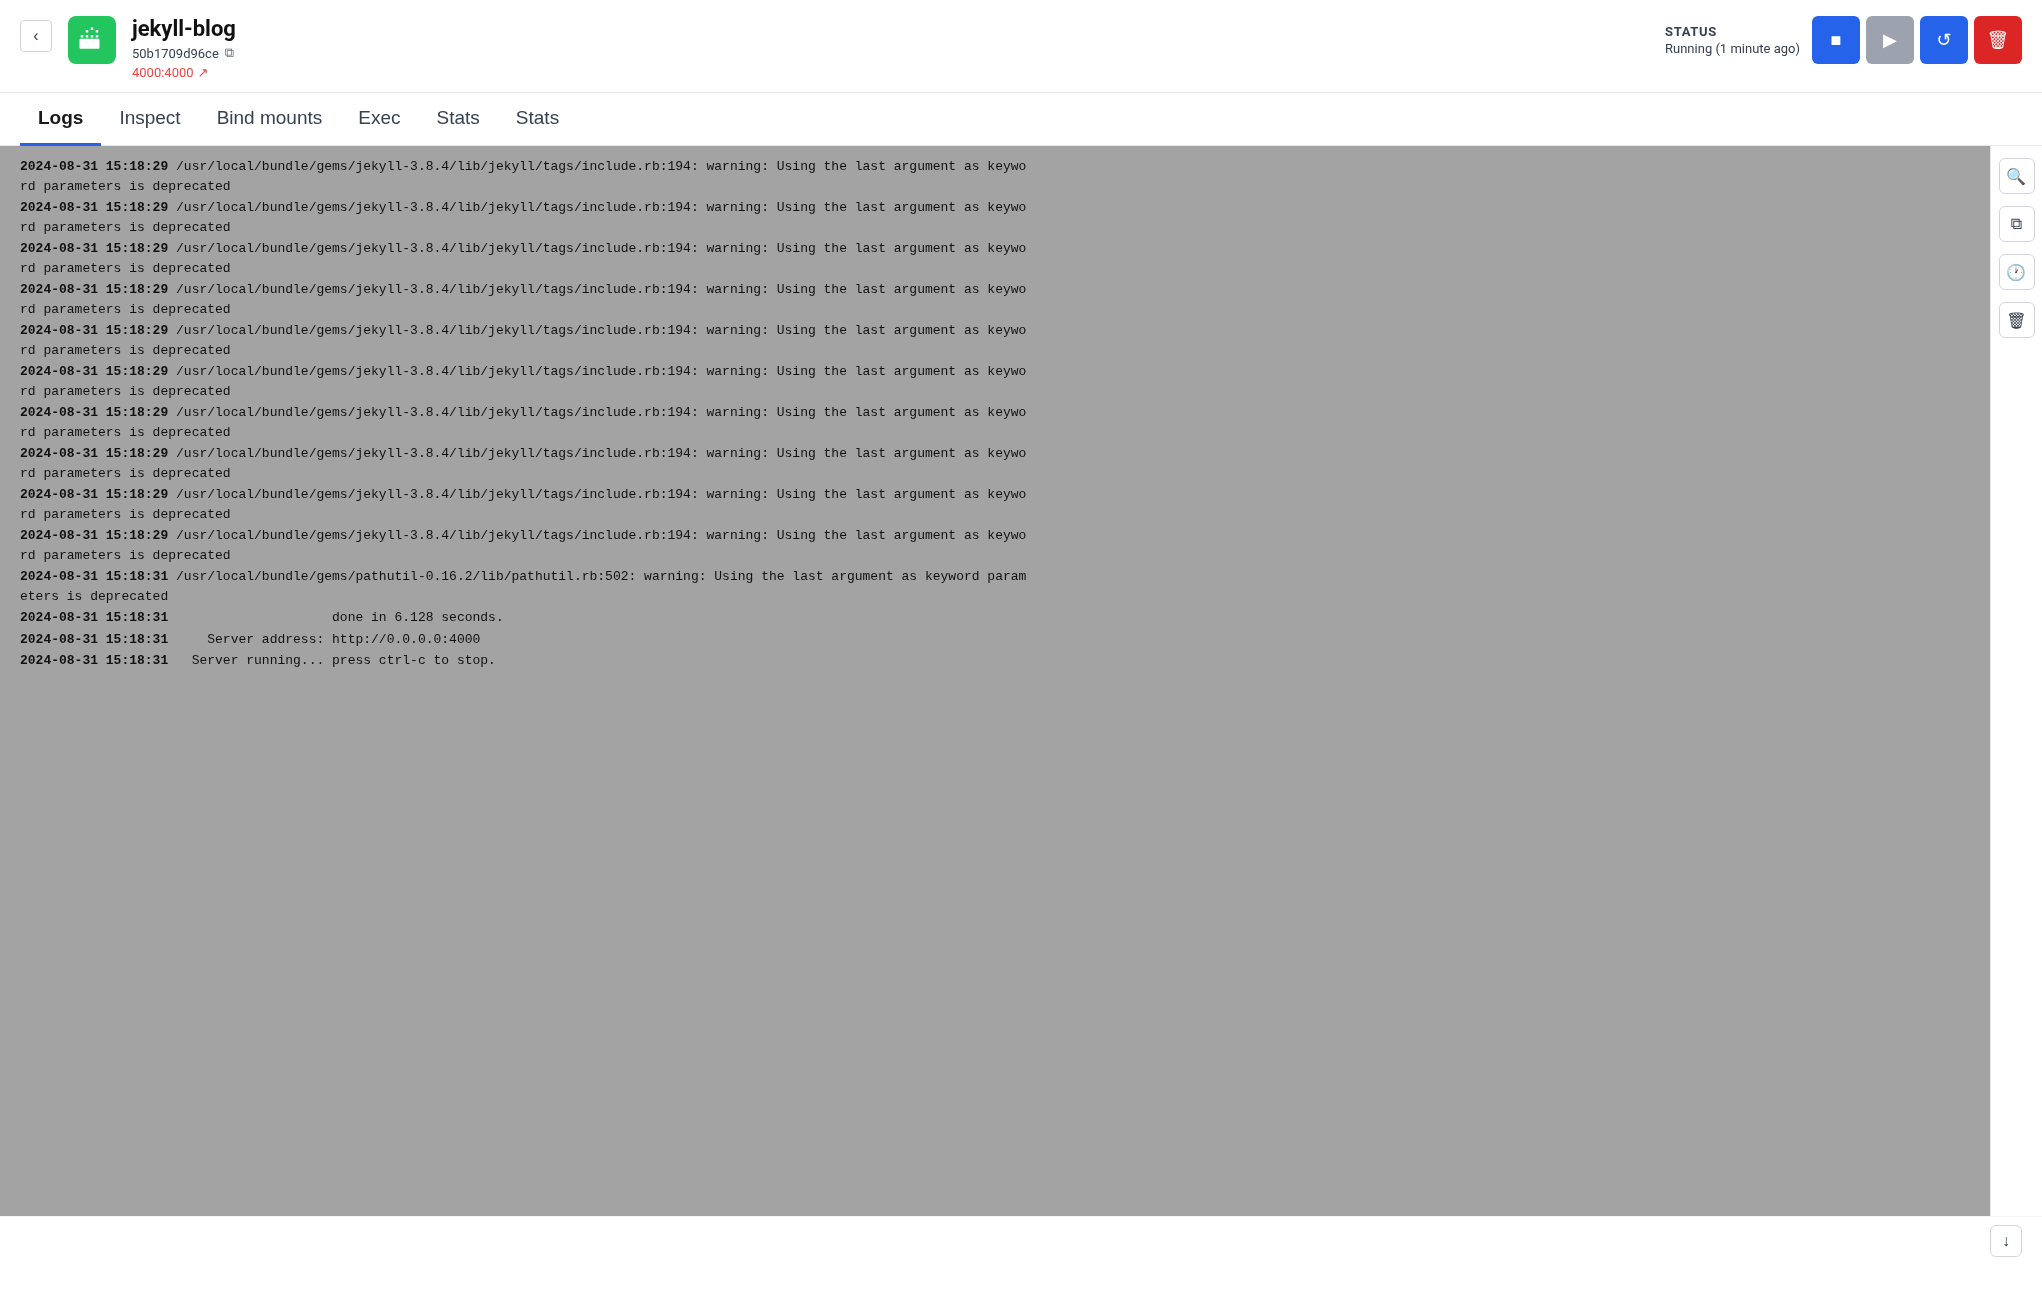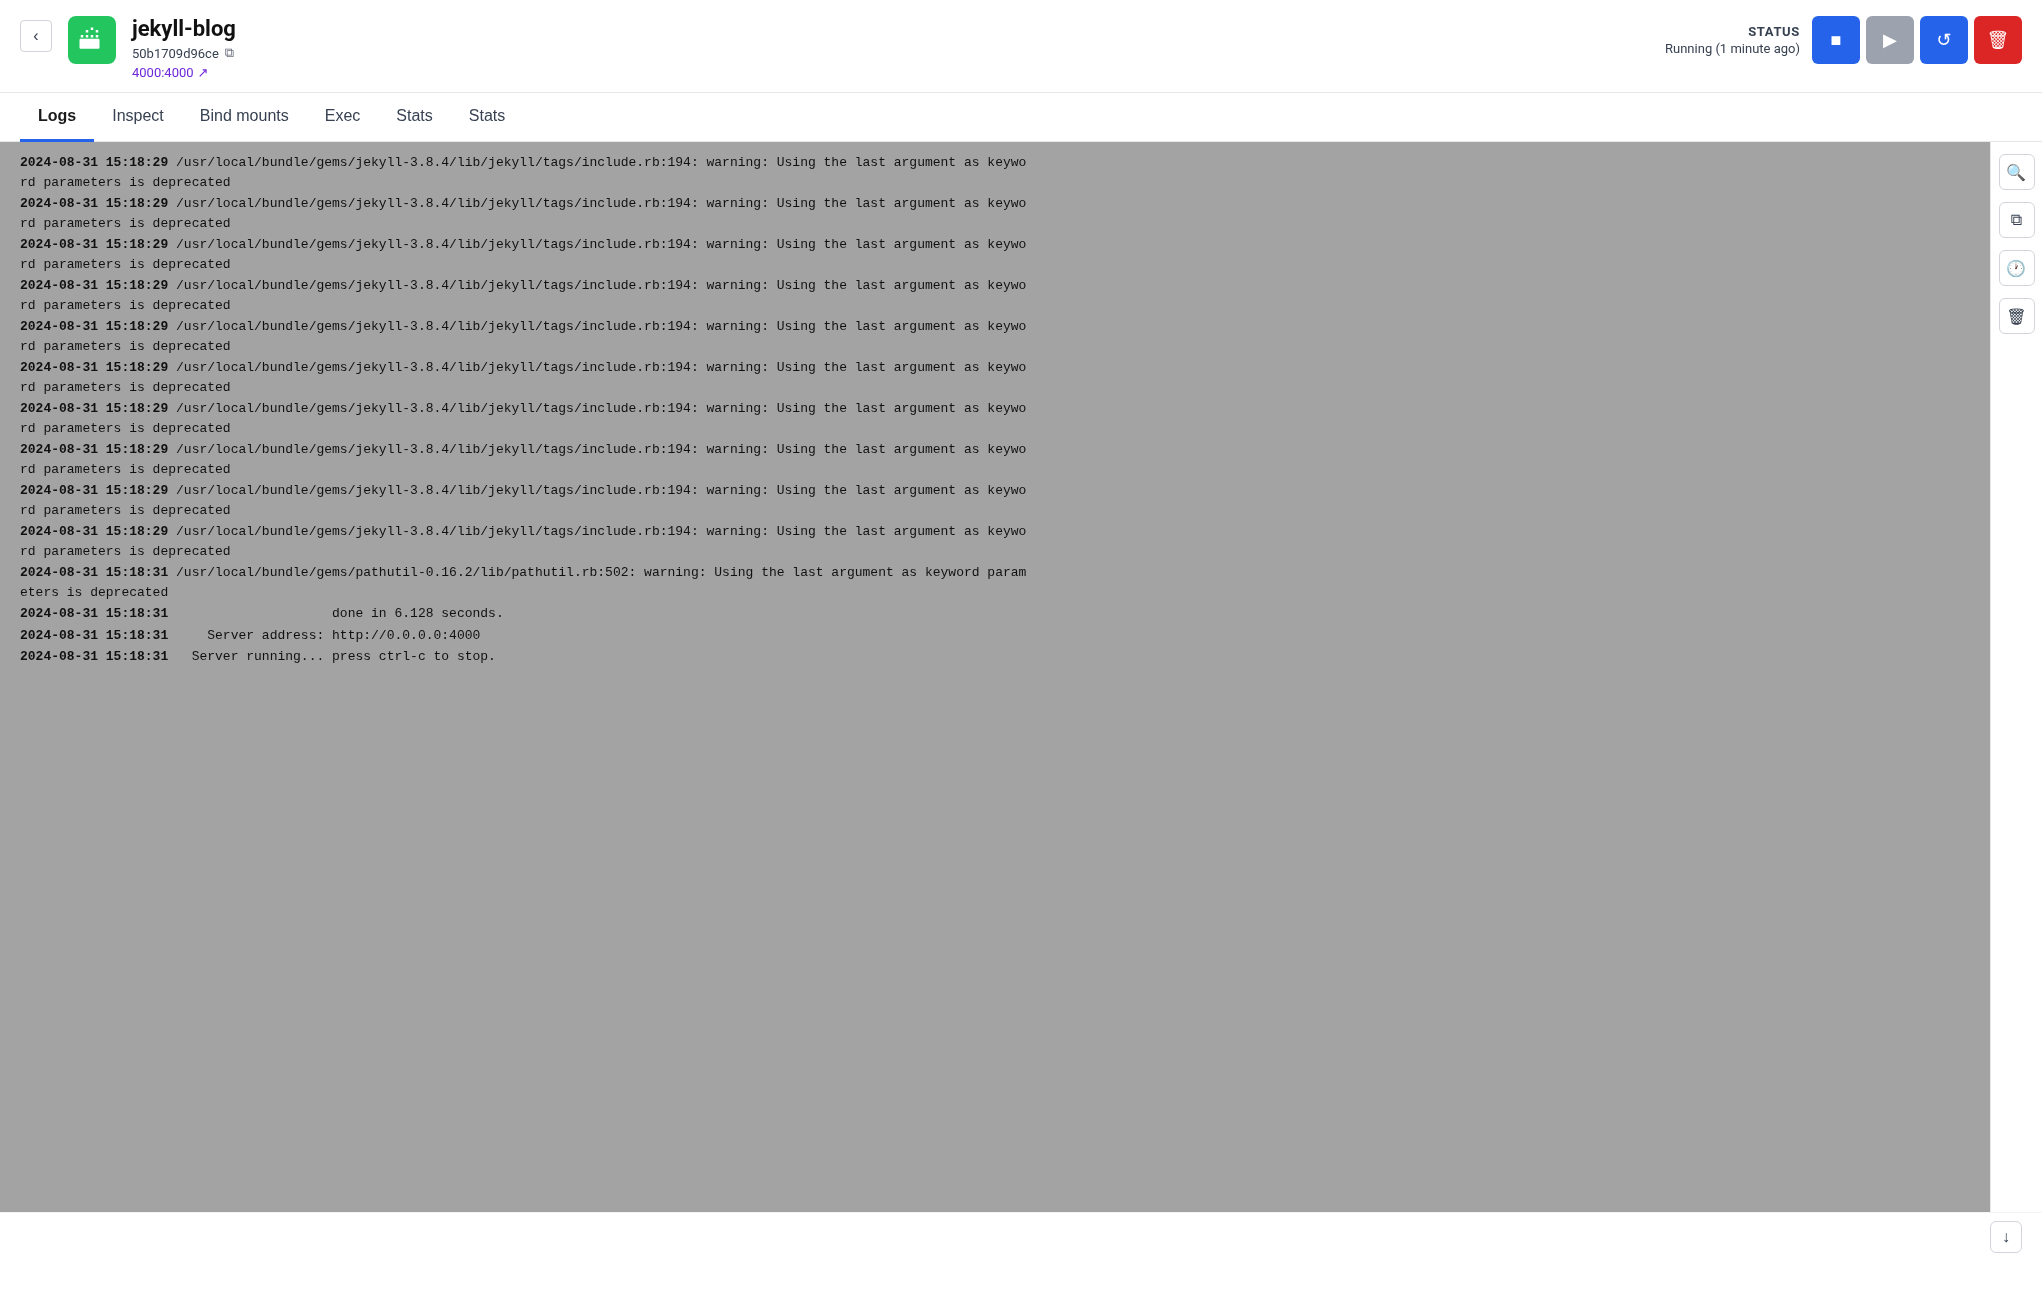--- a/index.html
+++ b/index.html
@@ -79,38 +79,38 @@
       color: #374151;
     }
 
     .copy-icon {
       cursor: pointer;
       color: #6b7280;
       font-size: 13px;
     }
 
     .port-link {
-      color: #6d28d9;
+      color: #ef4444;
       text-decoration: none;
       font-size: 13px;
       display: inline-flex;
       align-items: center;
       gap: 4px;
       margin-top: 4px;
     }
 
     .header-right {
       display: flex;
       align-items: center;
       gap: 12px;
       margin-left: auto;
     }
 
     .status-block {
-      text-align: right;
+      text-align: left;
     }
 
     .status-label {
       font-weight: 700;
       font-size: 13px;
       color: #374151;
       text-transform: uppercase;
       letter-spacing: 0.05em;
     }
 
@@ -145,21 +145,21 @@
     
     .tabs {
       display: flex;
       gap: 0;
       padding: 0 20px;
       border-bottom: 1px solid #e5e7eb;
     }
 
     .tab {
       padding: 14px 18px;
-      font-size: 16px;
+      font-size: 19px;
       cursor: pointer;
       border: none;
       background: transparent;
       color: #374151;
       border-bottom: 3px solid transparent;
       margin-bottom: -1px;
     }
 
     .tab.active {
       color: #1a1a1a;

